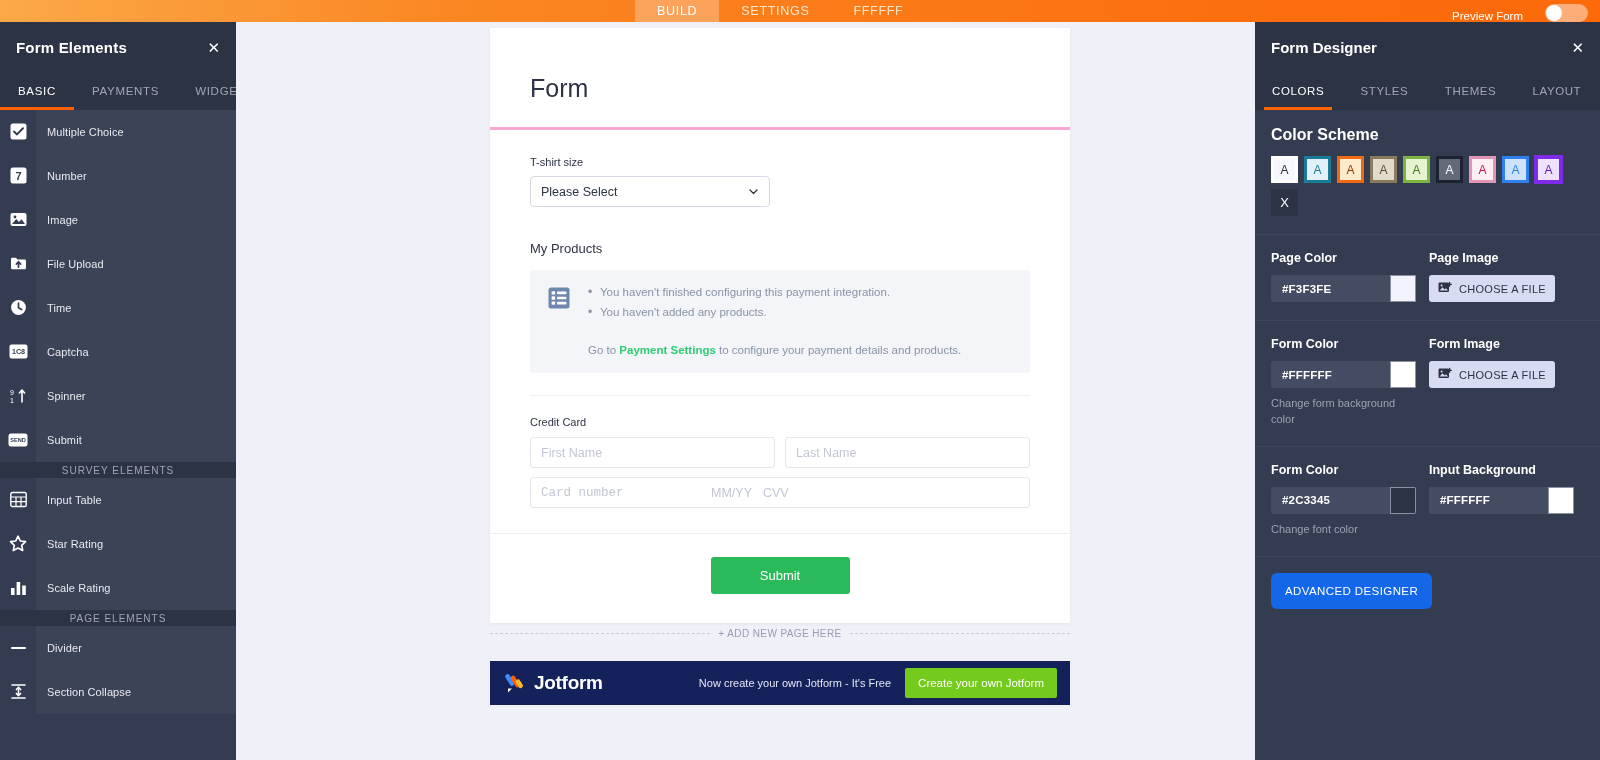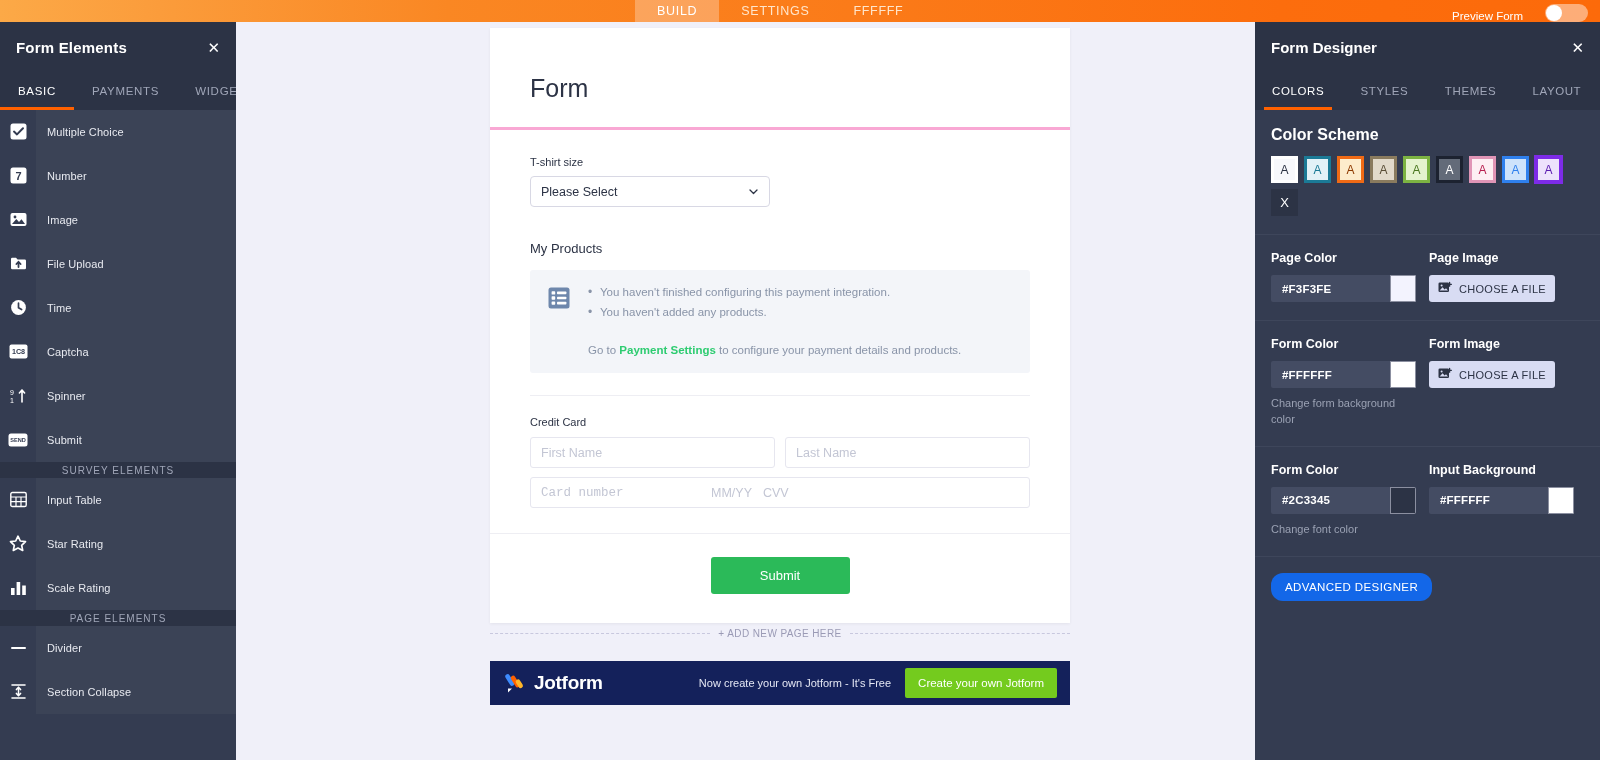--- a/index.html
+++ b/index.html
@@ -190,22 +190,22 @@
     font-size: 11.5px; color: #fff; font-weight: bold; letter-spacing: .2px;
   }
   .color-field .chip { width: 26px; border: 1px solid #8b8fa0; }
   .choose-file {
     height: 27px; background: #D8DCF3; color: #2C3345; border-radius: 3px;
     display: flex; align-items: center; justify-content: center; gap: 7px;
     font-size: 11px; letter-spacing: .3px; cursor: pointer; width: 126px;
   }
   .rp-hint { font-size: 11px; color: #9AA1B3; margin-top: 8px; line-height: 1.45; width: 145px; }
   .adv-btn {
-    background: #1367E8; color: #fff; border: none; border-radius: 12px;
-    height: 28px; padding: 0 14px; font-size: 11.5px; letter-spacing: .4px; cursor: pointer;
+    background: #1367E8; color: #fff; border: none; border-radius: 6px;
+    height: 36px; padding: 0 14px; font-size: 11.5px; letter-spacing: .4px; cursor: pointer;
     font-family: "Liberation Sans", sans-serif;
     text-align: center;
   }
 </style>
 </head>
 <body>
 
 <div class="app">
 
   <div class="topbar">

